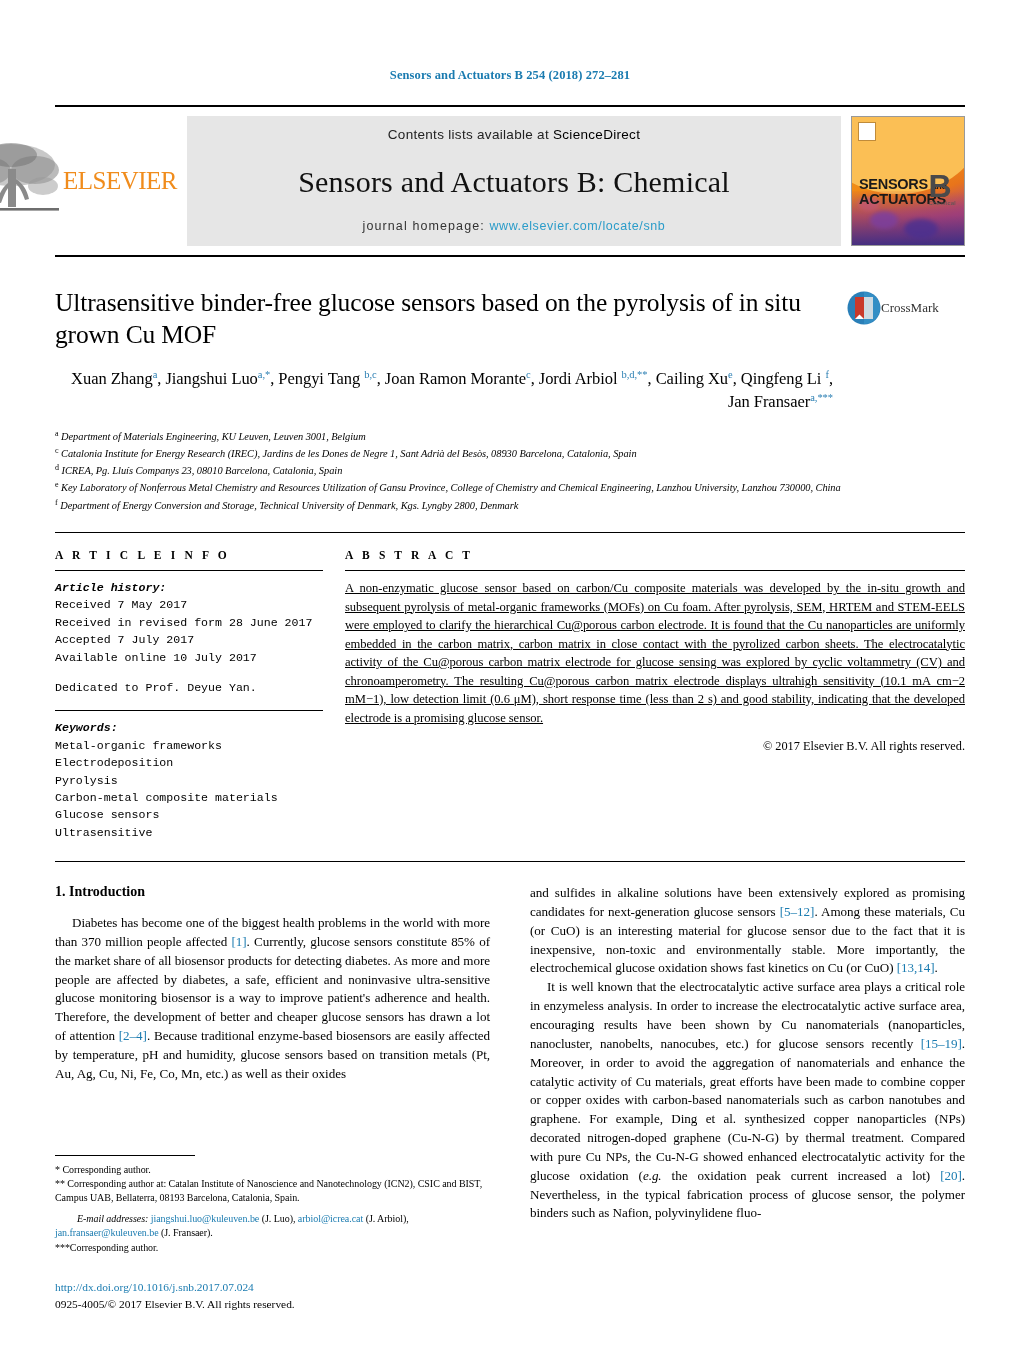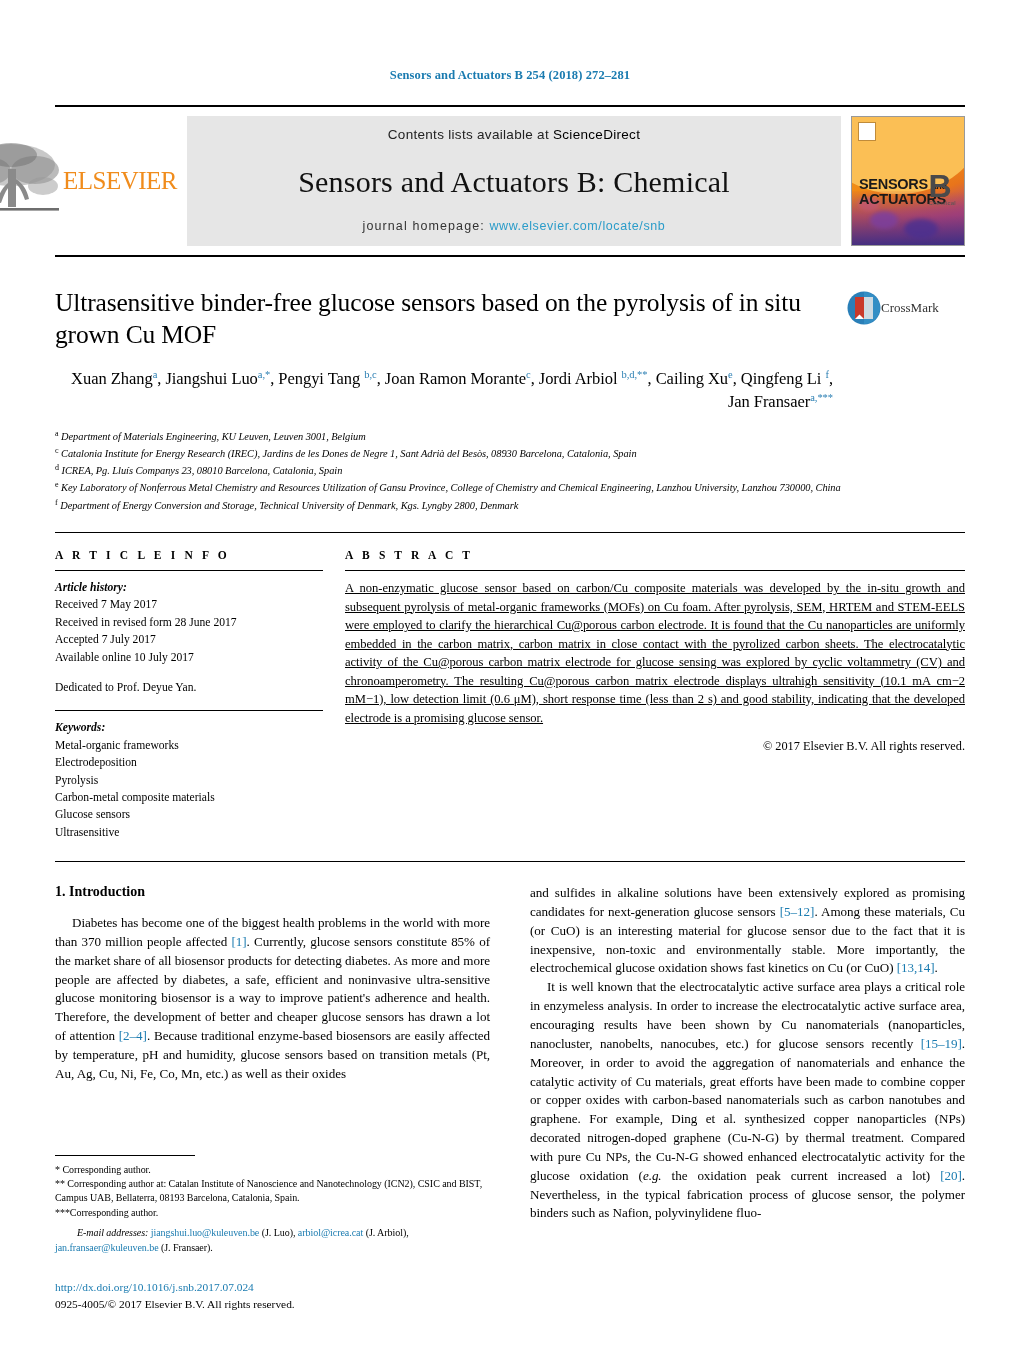--- a/index.html
+++ b/index.html
@@ -201,21 +201,21 @@
   .col-abstract { flex: 1 1 auto; }
   .sec-head {
     font-family: "Liberation Serif", serif;
     font-weight: bold;
     font-size: 11.5px;
     letter-spacing: 3.2px;
     margin-bottom: 9px;
   }
   .rule-under { border-top: 1px solid #000; margin-bottom: 8px; }
   .info-body {
-    font-family: Liberation Serif, serif;
+    font-family: Liberation Mono, monospace;
     font-size: 11.6px;
     line-height: 1.5;
   }
   .info-body .it { font-style: italic; font-weight: bold;}
   .info-gap { height: 13px; }
   .kw-rule { border-top: 1px solid #000; margin: 14px 0 8px 0;}
   .abstract-text {
     font-family: "Liberation Serif", serif;
     font-size: 12.6px;
     line-height: 1.47;
@@ -409,22 +409,22 @@
     <div class="col">
       <p class="body-p cont">and sulfides in alkaline solutions have been extensively explored as promising candidates for next-generation glucose sensors <span class="ref">[5–12]</span>. Among these materials, Cu (or CuO) is an interesting material for glucose sensor due to the fact that it is inexpensive, non-toxic and environmentally stable. More importantly, the electrochemical glucose oxidation shows fast kinetics on Cu (or CuO) <span class="ref">[13,14]</span>.</p>
       <p class="body-p">It is well known that the electrocatalytic active surface area plays a critical role in enzymeless analysis. In order to increase the electrocatalytic active surface area, encouraging results have been shown by Cu nanomaterials (nanoparticles, nanocluster, nanobelts, nanocubes, etc.) for glucose sensors recently <span class="ref">[15–19]</span>. Moreover, in order to avoid the aggregation of nanomaterials and enhance the catalytic activity of Cu materials, great efforts have been made to combine copper or copper oxides with carbon-based nanomaterials such as carbon nanotubes and graphene. For example, Ding et al. synthesized copper nanoparticles (NPs) decorated nitrogen-doped graphene (Cu-N-G) by thermal treatment. Compared with pure Cu NPs, the Cu-N-G showed enhanced electrocatalytic activity for the glucose oxidation (<i>e.g.</i> the oxidation peak current increased a lot) <span class="ref">[20]</span>. Nevertheless, in the typical fabrication process of glucose sensor, the polymer binders such as Nafion, polyvinylidene fluo-</p>
     </div>
   </div>
 
   <div class="footnotes">
     <div class="fn-rule"></div>
     <div class="fn-line">*  Corresponding author.</div>
     <div class="fn-line">**  Corresponding author at: Catalan Institute of Nanoscience and Nanotechnology (ICN2), CSIC and BIST, Campus UAB, Bellaterra, 08193 Barcelona, Catalonia, Spain.</div>
+    <div class="fn-line fn-emails"><span class="lbl">E-mail addresses:</span><span> <span class="link">jiangshui.luo@kuleuven.be</span> (J. Luo), <span class="link">arbiol@icrea.cat</span> (J. Arbiol), <span class="link">jan.fransaer@kuleuven.be</span> (J. Fransaer).</span></div>
     <div class="fn-line">***Corresponding author.</div>
-    <div class="fn-line fn-emails"><span class="lbl">E-mail addresses:</span><span> <span class="link">jiangshui.luo@kuleuven.be</span> (J. Luo), <span class="link">arbiol@icrea.cat</span> (J. Arbiol), <span class="link">jan.fransaer@kuleuven.be</span> (J. Fransaer).</span></div>
   </div>
 
   <div class="doi-block">
     <div class="doi">http://dx.doi.org/10.1016/j.snb.2017.07.024</div>
     <div>0925-4005/© 2017 Elsevier B.V. All rights reserved.</div>
   </div>
 
 </div>
 
 </body></html>

